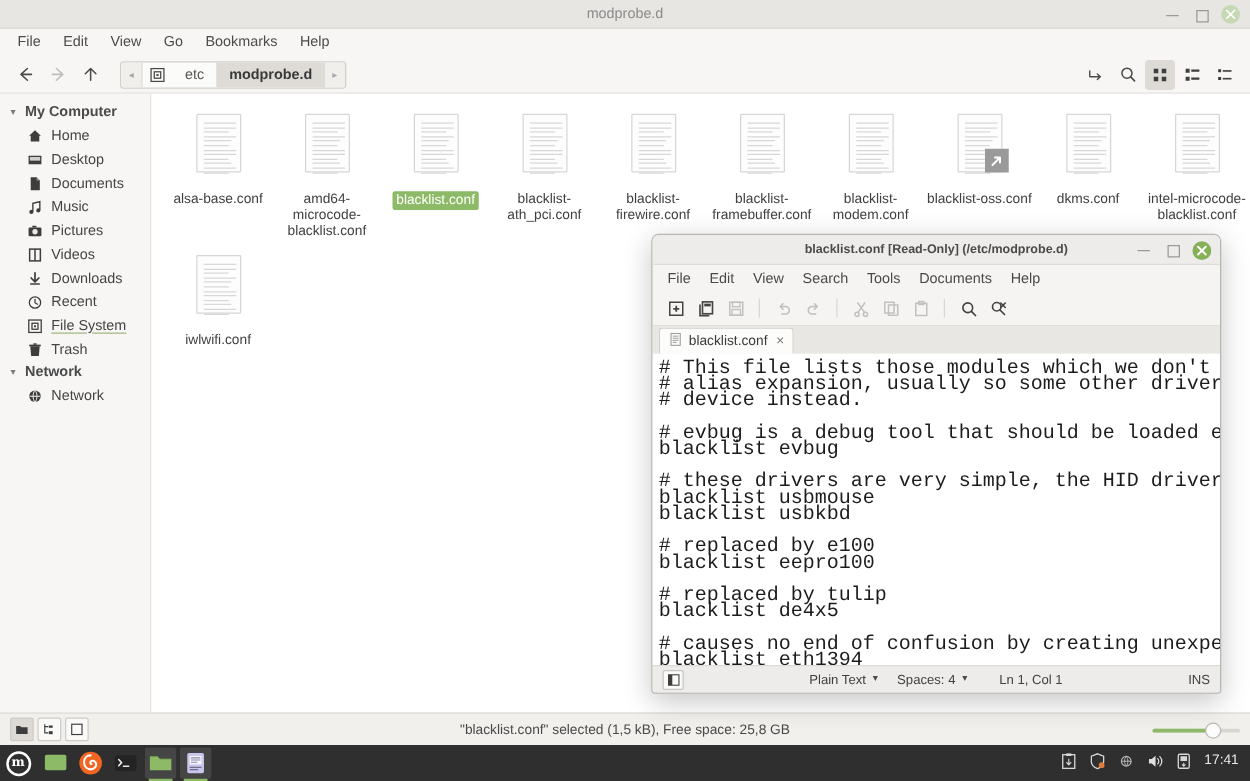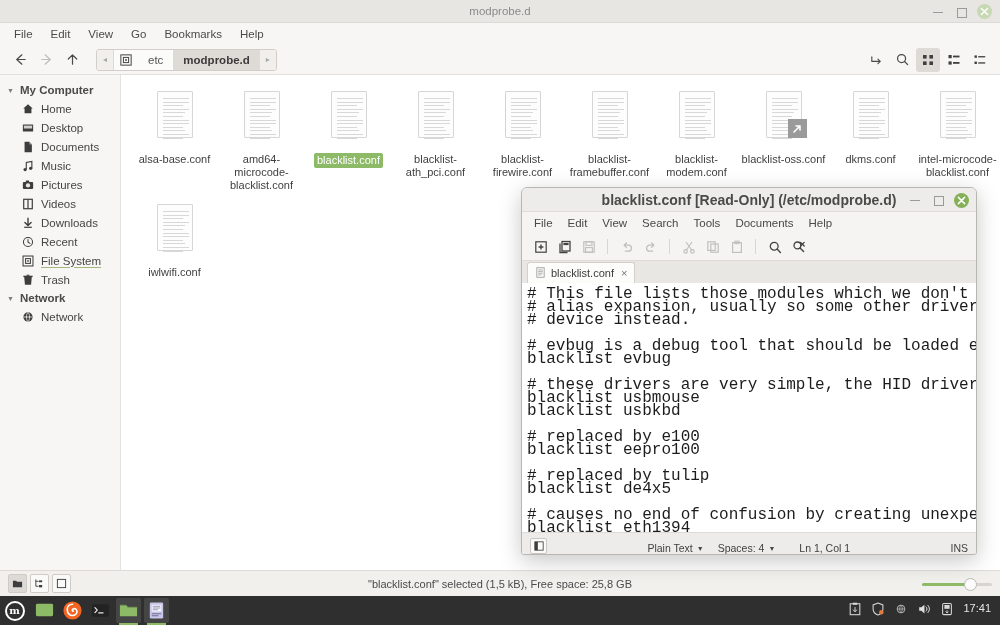--- a/index.html
+++ b/index.html
@@ -83,35 +83,35 @@
   .zoom-fill { position: absolute; left: 0; top: 6px; width: 44px; height: 3px; background: #8cba66; border-radius: 2px; }
   .zoom-knob { position: absolute; left: 42px; top: 1px; width: 13px; height: 13px; border-radius: 50%; background: #fcfcfc; border: 1px solid #bdbab5; }
 
   
   .ed-window {
     position: absolute; left: 521px; top: 187px; width: 456px; height: 368px;
     background: #f5f4f2; border: 1px solid #b9b6b1; border-radius: 6px 6px 3px 3px;
     box-shadow: 0 6px 22px rgba(0,0,0,0.22); display: flex; flex-direction: column; overflow: hidden;
   }
   .ed-titlebar { height: 24px; background: #eeecea; display: flex; align-items: center; justify-content: center; position: relative; border-bottom: 1px solid #dfdcd8; }
-  .ed-title { font-size: 14px; color: #4a4a4a; font-weight: bold; }
+  .ed-title { font-size: 10px; color: #4a4a4a; font-weight: bold; }
   .ed-ctrls { position: absolute; right: 7px; top: 0; height: 24px; display: flex; align-items: center; gap: 9px; }
   .ed-menubar { height: 21px; display: flex; align-items: center; padding-left: 5px; gap: 1px; }
   .ed-menu { padding: 2px 7px; font-size: 11.5px; color: #494949; }
   .ed-toolbar { height: 28px; display: flex; align-items: center; padding: 0 8px; gap: 3px; border-bottom: 1px solid #e0ddd9; }
   .ed-tb { width: 21px; height: 21px; display: flex; align-items: center; justify-content: center; color: #434343; border-radius: 3px; }
   .ed-tb.dim { color: #c2c0bd; }
   .ed-div { width: 1px; height: 15px; background: #d9d6d2; margin: 0 5px; }
   .ed-tabsbar { height: 22px; background: #e9e7e4; display: flex; align-items: flex-end; padding-left: 5px; }
   .ed-tab { height: 21px; background: #fcfcfb; border: 1px solid #d4d1cc; border-bottom: none; border-radius: 3px 3px 0 0;
     display: flex; align-items: center; gap: 5px; padding: 0 7px; font-size: 11px; color: #3b3b3b; }
   .tab-close { font-size: 11px; color: #777; margin-left: 2px; }
   .ed-text { flex: 1; background: #fff; padding: 5px 0 0 5px; overflow: hidden; }
   .ed-text pre { font-family: Liberation Mono, monospace; font-size: 16px; line-height: 13px; color: #1c1c1c; white-space: pre; }
-  .ed-statusbar { height: 22px; background: #eeecea; border-top: 1px solid #dedbd7; display: flex; align-items: flex-end; padding: 0 8px; font-size: 10.5px; color: #3f3f3f; gap: 14px; }
+  .ed-statusbar { height: 22px; background: #eeecea; border-top: 1px solid #dedbd7; display: flex; align-items: center; padding: 0 8px; font-size: 10.5px; color: #3f3f3f; gap: 14px; }
   .ed-sb-btn { width: 17px; height: 16px; border: 1px solid #c9c6c1; background: #fafaf9; border-radius: 2px; display: flex; align-items: center; justify-content: center; }
   .sb-flex { flex: 1; }
   .sb-pill { display: flex; align-items: center; gap: 4px; }
   .caret-dn { font-size: 7px; color: #4a4a4a; }
 
   
   .taskbar { position: absolute; left: 0; bottom: 0; width: 1000px; height: 29px; background: #2f2f2f; display: flex; align-items: center; }
   .tb-menu-btn { width: 29px; height: 29px; display: flex; align-items: center; justify-content: center; }
   .mint-logo { width: 20px; height: 20px; border-radius: 50%; border: 2px solid #fff; display: flex; align-items: center; justify-content: center; color: #fff; font-size: 10px; font-weight: bold; font-family: "DejaVu Serif", serif; }
   .tb-launchers { display: flex; align-items: center; gap: 3px; padding-left: 3px; }

